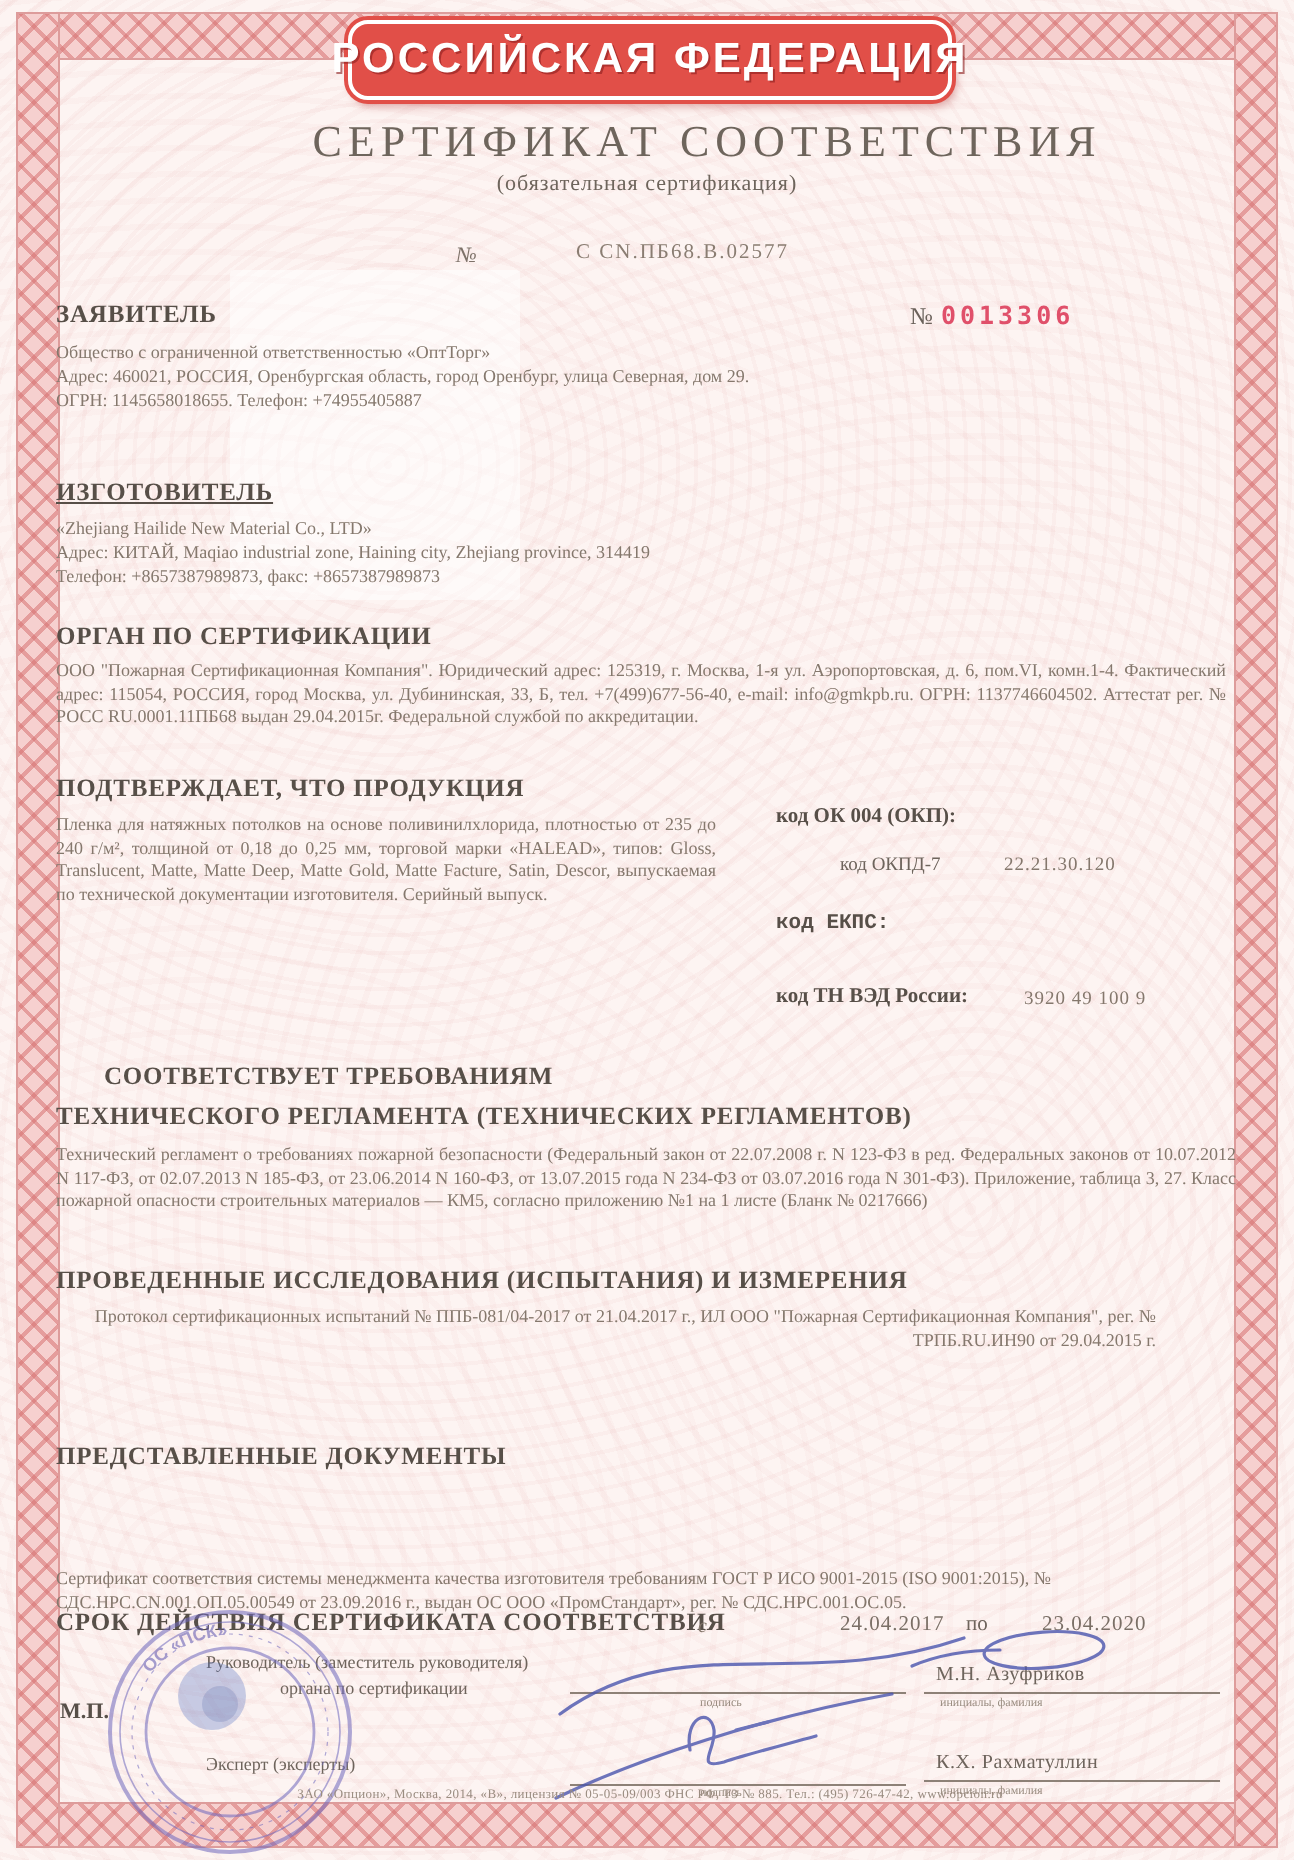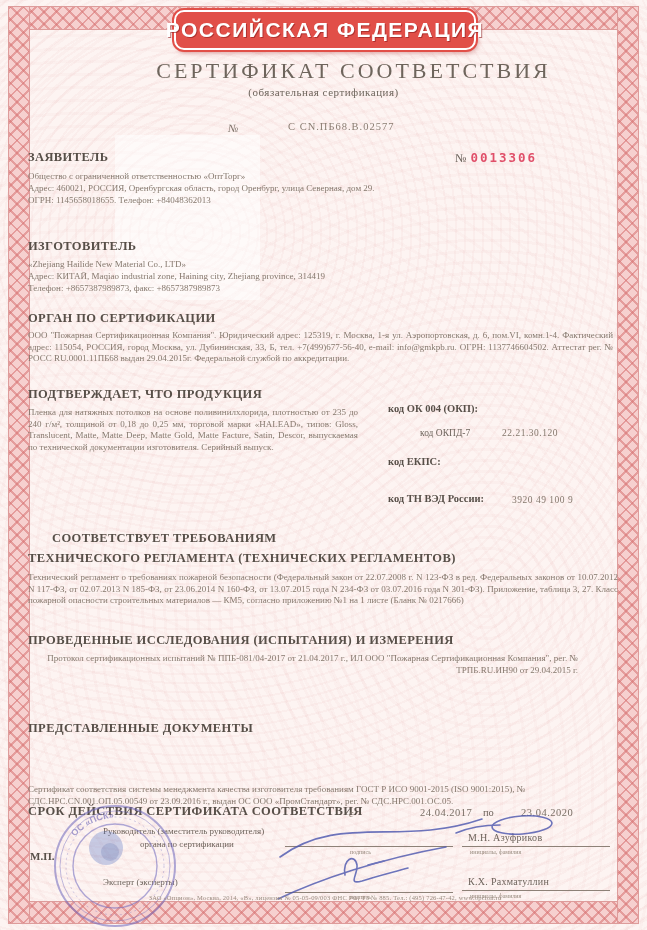--- a/index.html
+++ b/index.html
@@ -108,37 +108,37 @@
   <div class="doc-subtitle">(обязательная сертификация)</div>
   <div class="cert-no-label">№</div>
   <div class="cert-no-value">С CN.ПБ68.В.02577</div>
 
   <div class="h1" style="left:28px;top:150px;">ЗАЯВИТЕЛЬ</div>
   <div class="serial">
     <span>№</span><span class="digits">0013306</span>
   </div>
   <div class="line" style="left:28px;top:171px;">Общество с ограниченной ответственностью «ОптТорг»</div>
   <div class="line" style="left:28px;top:183px;">Адрес: 460021, РОССИЯ, Оренбургская область, город Оренбург, улица Северная, дом 29.</div>
-  <div class="line" style="left:28px;top:195px;">ОГРН: 1145658018655. Телефон: +84048362013</div>
-
-  <div class="h1" style="left:28px;top:239px;">ИЗГОТОВИТЕЛЬ</div>
+  <div class="line" style="left:28px;top:195px;">ОГРН: 1145658018655. Телефон: +74955405887</div>
+
+  <div class="h1" style="left:28px;top:239px;text-decoration:underline;">ИЗГОТОВИТЕЛЬ</div>
   <div class="line" style="left:28px;top:259px;">«Zhejiang Hailide New Material Co., LTD»</div>
   <div class="line" style="left:28px;top:271px;">Адрес: КИТАЙ, Maqiao industrial zone, Haining city, Zhejiang province, 314419</div>
   <div class="line" style="left:28px;top:283px;">Телефон: +8657387989873, факс: +8657387989873</div>
 
   <div class="h1" style="left:28px;top:311px;">ОРГАН ПО СЕРТИФИКАЦИИ</div>
   <div class="body-text" style="left:28px;top:330px;width:585px;">ООО "Пожарная Сертификационная Компания". Юридический адрес: 125319, г. Москва, 1-я ул. Аэропортовская, д. 6, пом.VI, комн.1-4. Фактический адрес: 115054, РОССИЯ, город Москва, ул. Дубининская, 33, Б, тел. +7(499)677-56-40, e-mail: info@gmkpb.ru. ОГРН: 1137746604502. Аттестат рег. № РОСС RU.0001.11ПБ68 выдан 29.04.2015г. Федеральной службой по аккредитации.</div>
 
   <div class="h1" style="left:28px;top:387px;">ПОДТВЕРЖДАЕТ, ЧТО ПРОДУКЦИЯ</div>
   <div class="body-text" style="left:28px;top:407px;width:330px;">Пленка для натяжных потолков на основе поливинилхлорида, плотностью от 235 до 240 г/м², толщиной от 0,18 до 0,25 мм, торговой марки «HALEAD», типов: Gloss, Translucent, Matte, Matte Deep, Matte Gold, Matte Facture, Satin, Descor, выпускаемая по технической документации изготовителя. Серийный выпуск.</div>
 
   <div class="code-label" style="left:388px;top:403px;">код ОК 004 (ОКП):</div>
   <div class="code-sub" style="left:420px;top:428px;">код ОКПД-7</div>
   <div class="code-value" style="left:502px;top:428px;">22.21.30.120</div>
-  <div class="code-label" style="left:388px;top:456px;">код ЕКПС:</div>
+  <div class="code-label" style="left:388px;top:456px;font-family:Liberation Mono, monospace;">код ЕКПС:</div>
   <div class="code-label" style="left:388px;top:493px;">код ТН ВЭД России:</div>
   <div class="code-value" style="left:512px;top:495px;">3920 49 100 9</div>
 
   <div class="h1" style="left:28px;top:531px;margin-left:24px;">СООТВЕТСТВУЕТ ТРЕБОВАНИЯМ</div>
   <div class="h1" style="left:28px;top:551px;">ТЕХНИЧЕСКОГО РЕГЛАМЕНТА (ТЕХНИЧЕСКИХ РЕГЛАМЕНТОВ)</div>
   <div class="body-text" style="left:28px;top:572px;width:590px;">Технический регламент о требованиях пожарной безопасности (Федеральный закон от 22.07.2008 г. N 123-ФЗ в ред. Федеральных законов от 10.07.2012 N 117-ФЗ, от 02.07.2013 N 185-ФЗ, от 23.06.2014 N 160-ФЗ, от 13.07.2015 года N 234-ФЗ от 03.07.2016 года N 301-ФЗ). Приложение, таблица 3, 27. Класс пожарной опасности строительных материалов — КМ5, согласно приложению №1 на 1 листе (Бланк № 0217666)</div>
 
   <div class="h1" style="left:28px;top:633px;">ПРОВЕДЕННЫЕ ИССЛЕДОВАНИЯ (ИСПЫТАНИЯ) И ИЗМЕРЕНИЯ</div>
   <div class="body-text" style="left:28px;top:653px;width:550px;text-align:right;">Протокол сертификационных испытаний № ППБ-081/04-2017 от 21.04.2017 г., ИЛ ООО "Пожарная Сертификационная Компания", рег. № ТРПБ.RU.ИН90 от 29.04.2015 г.</div>
 

